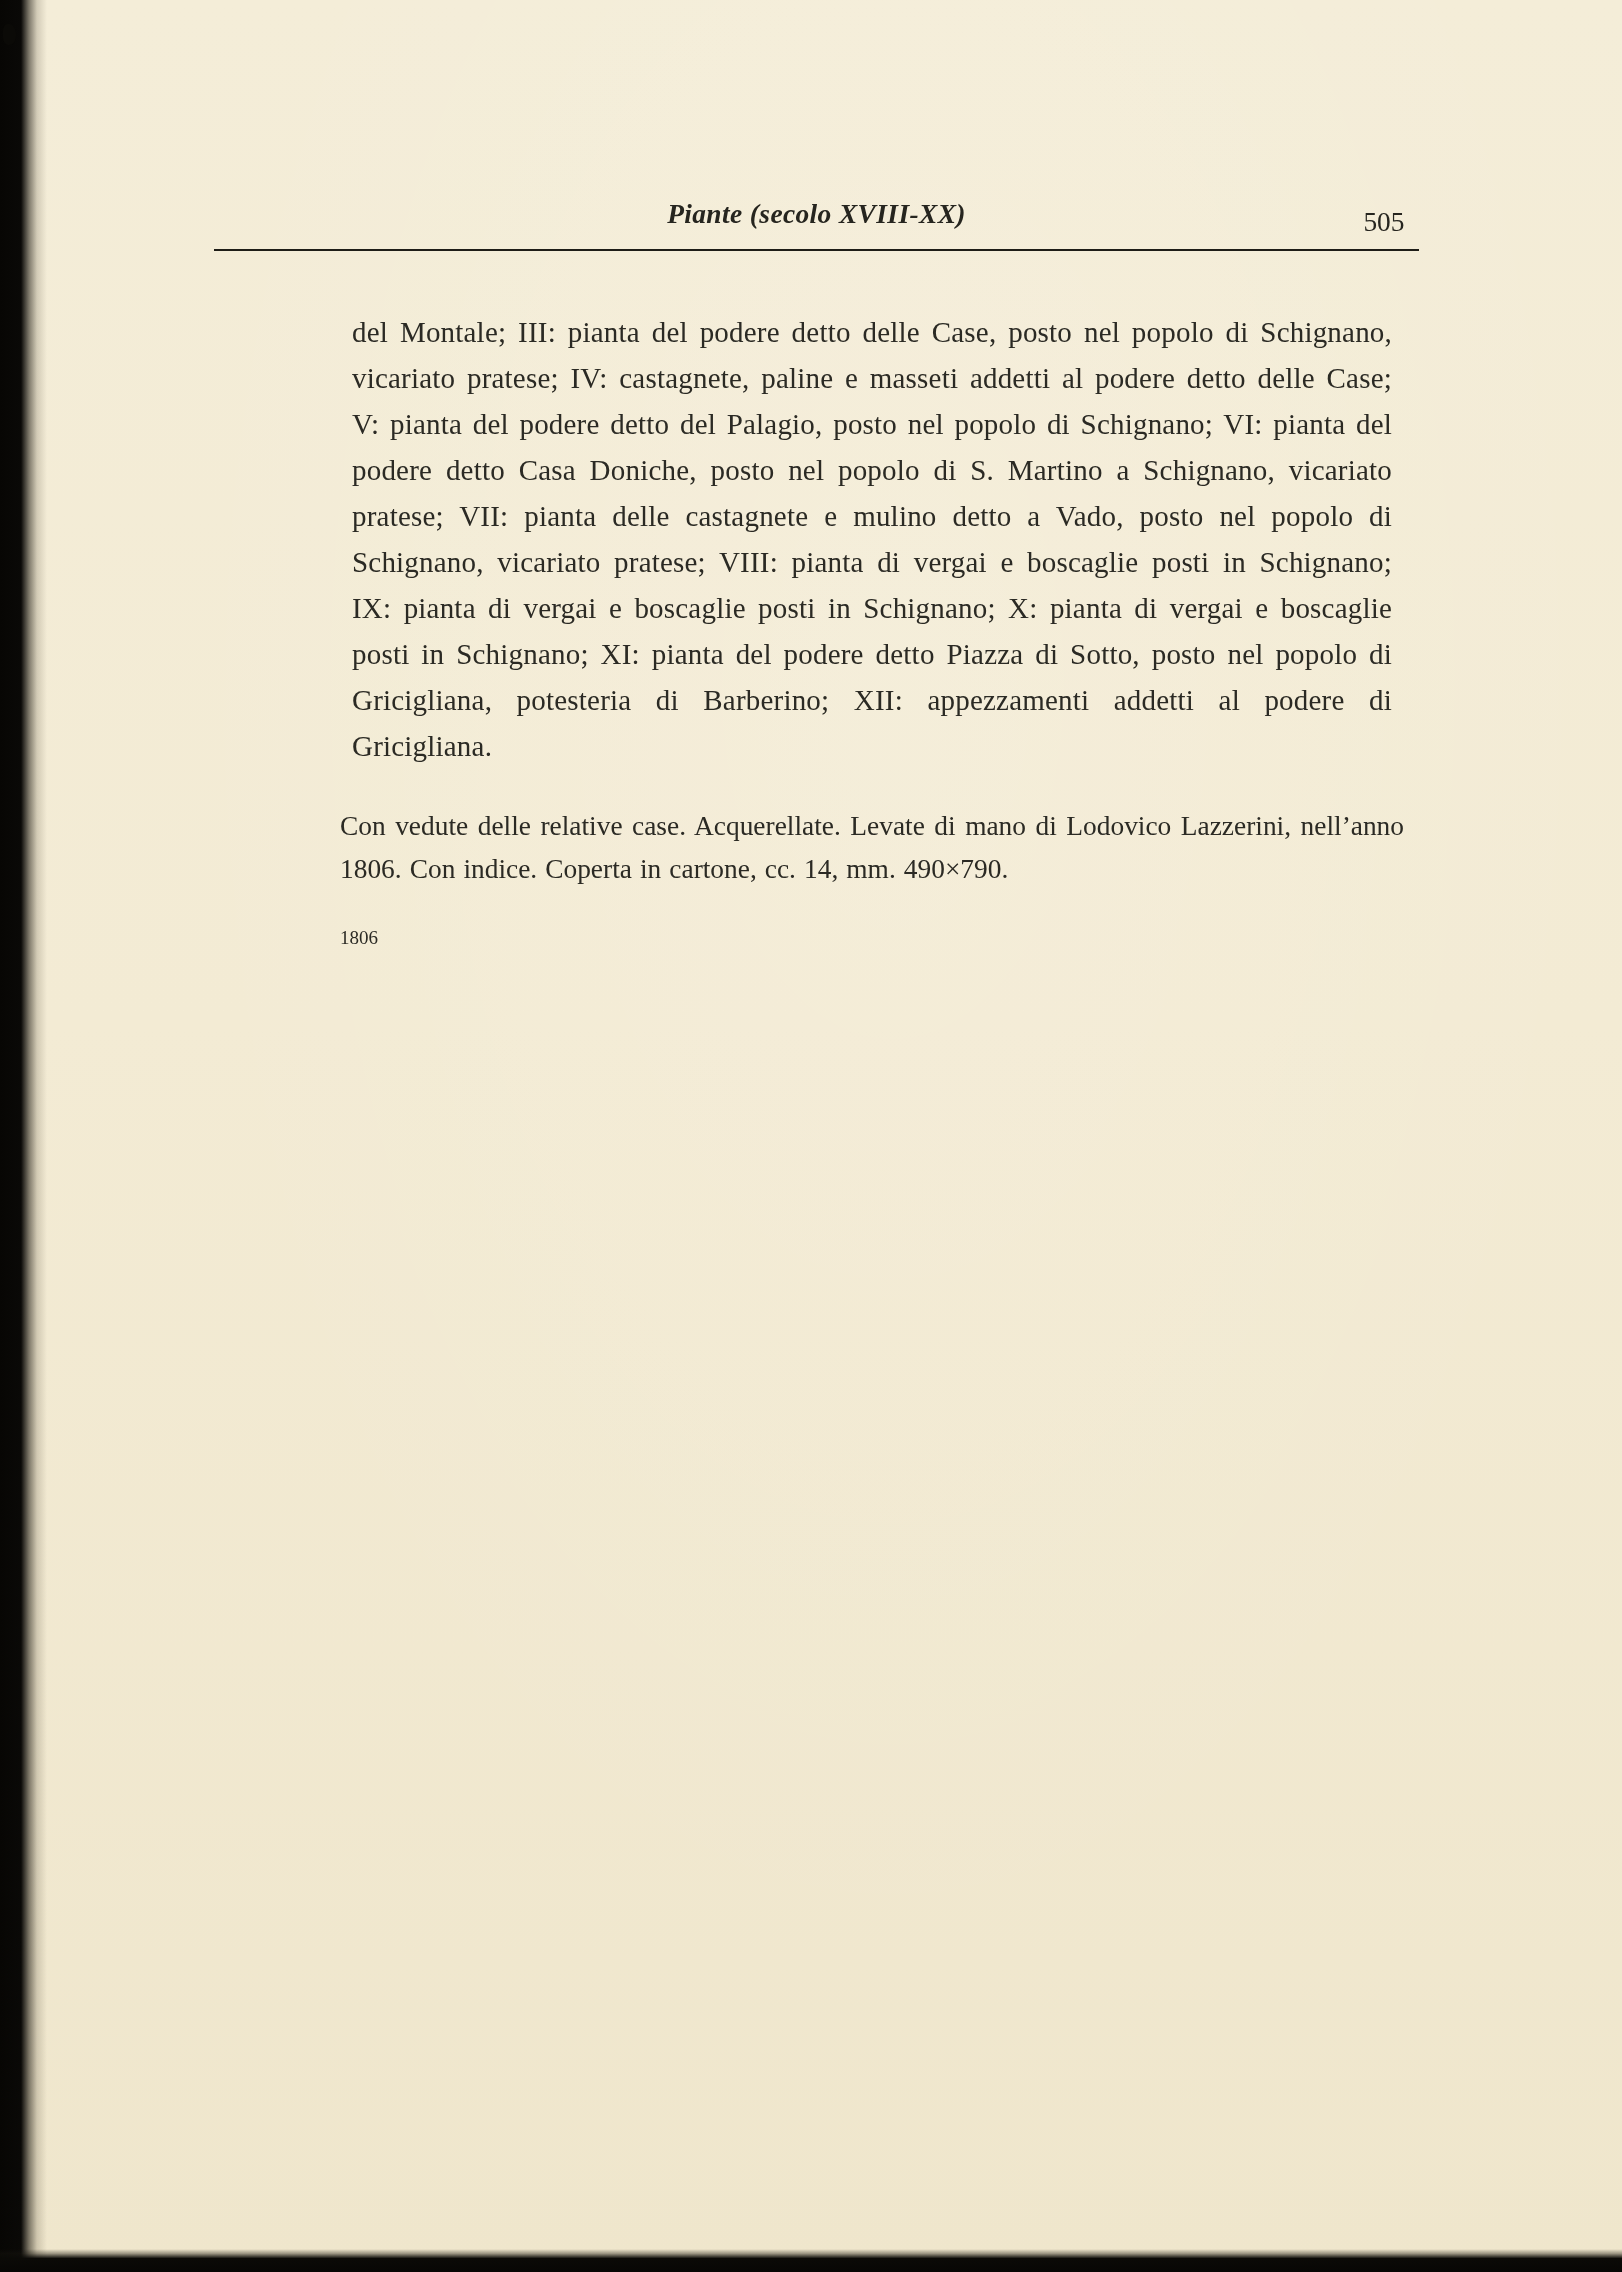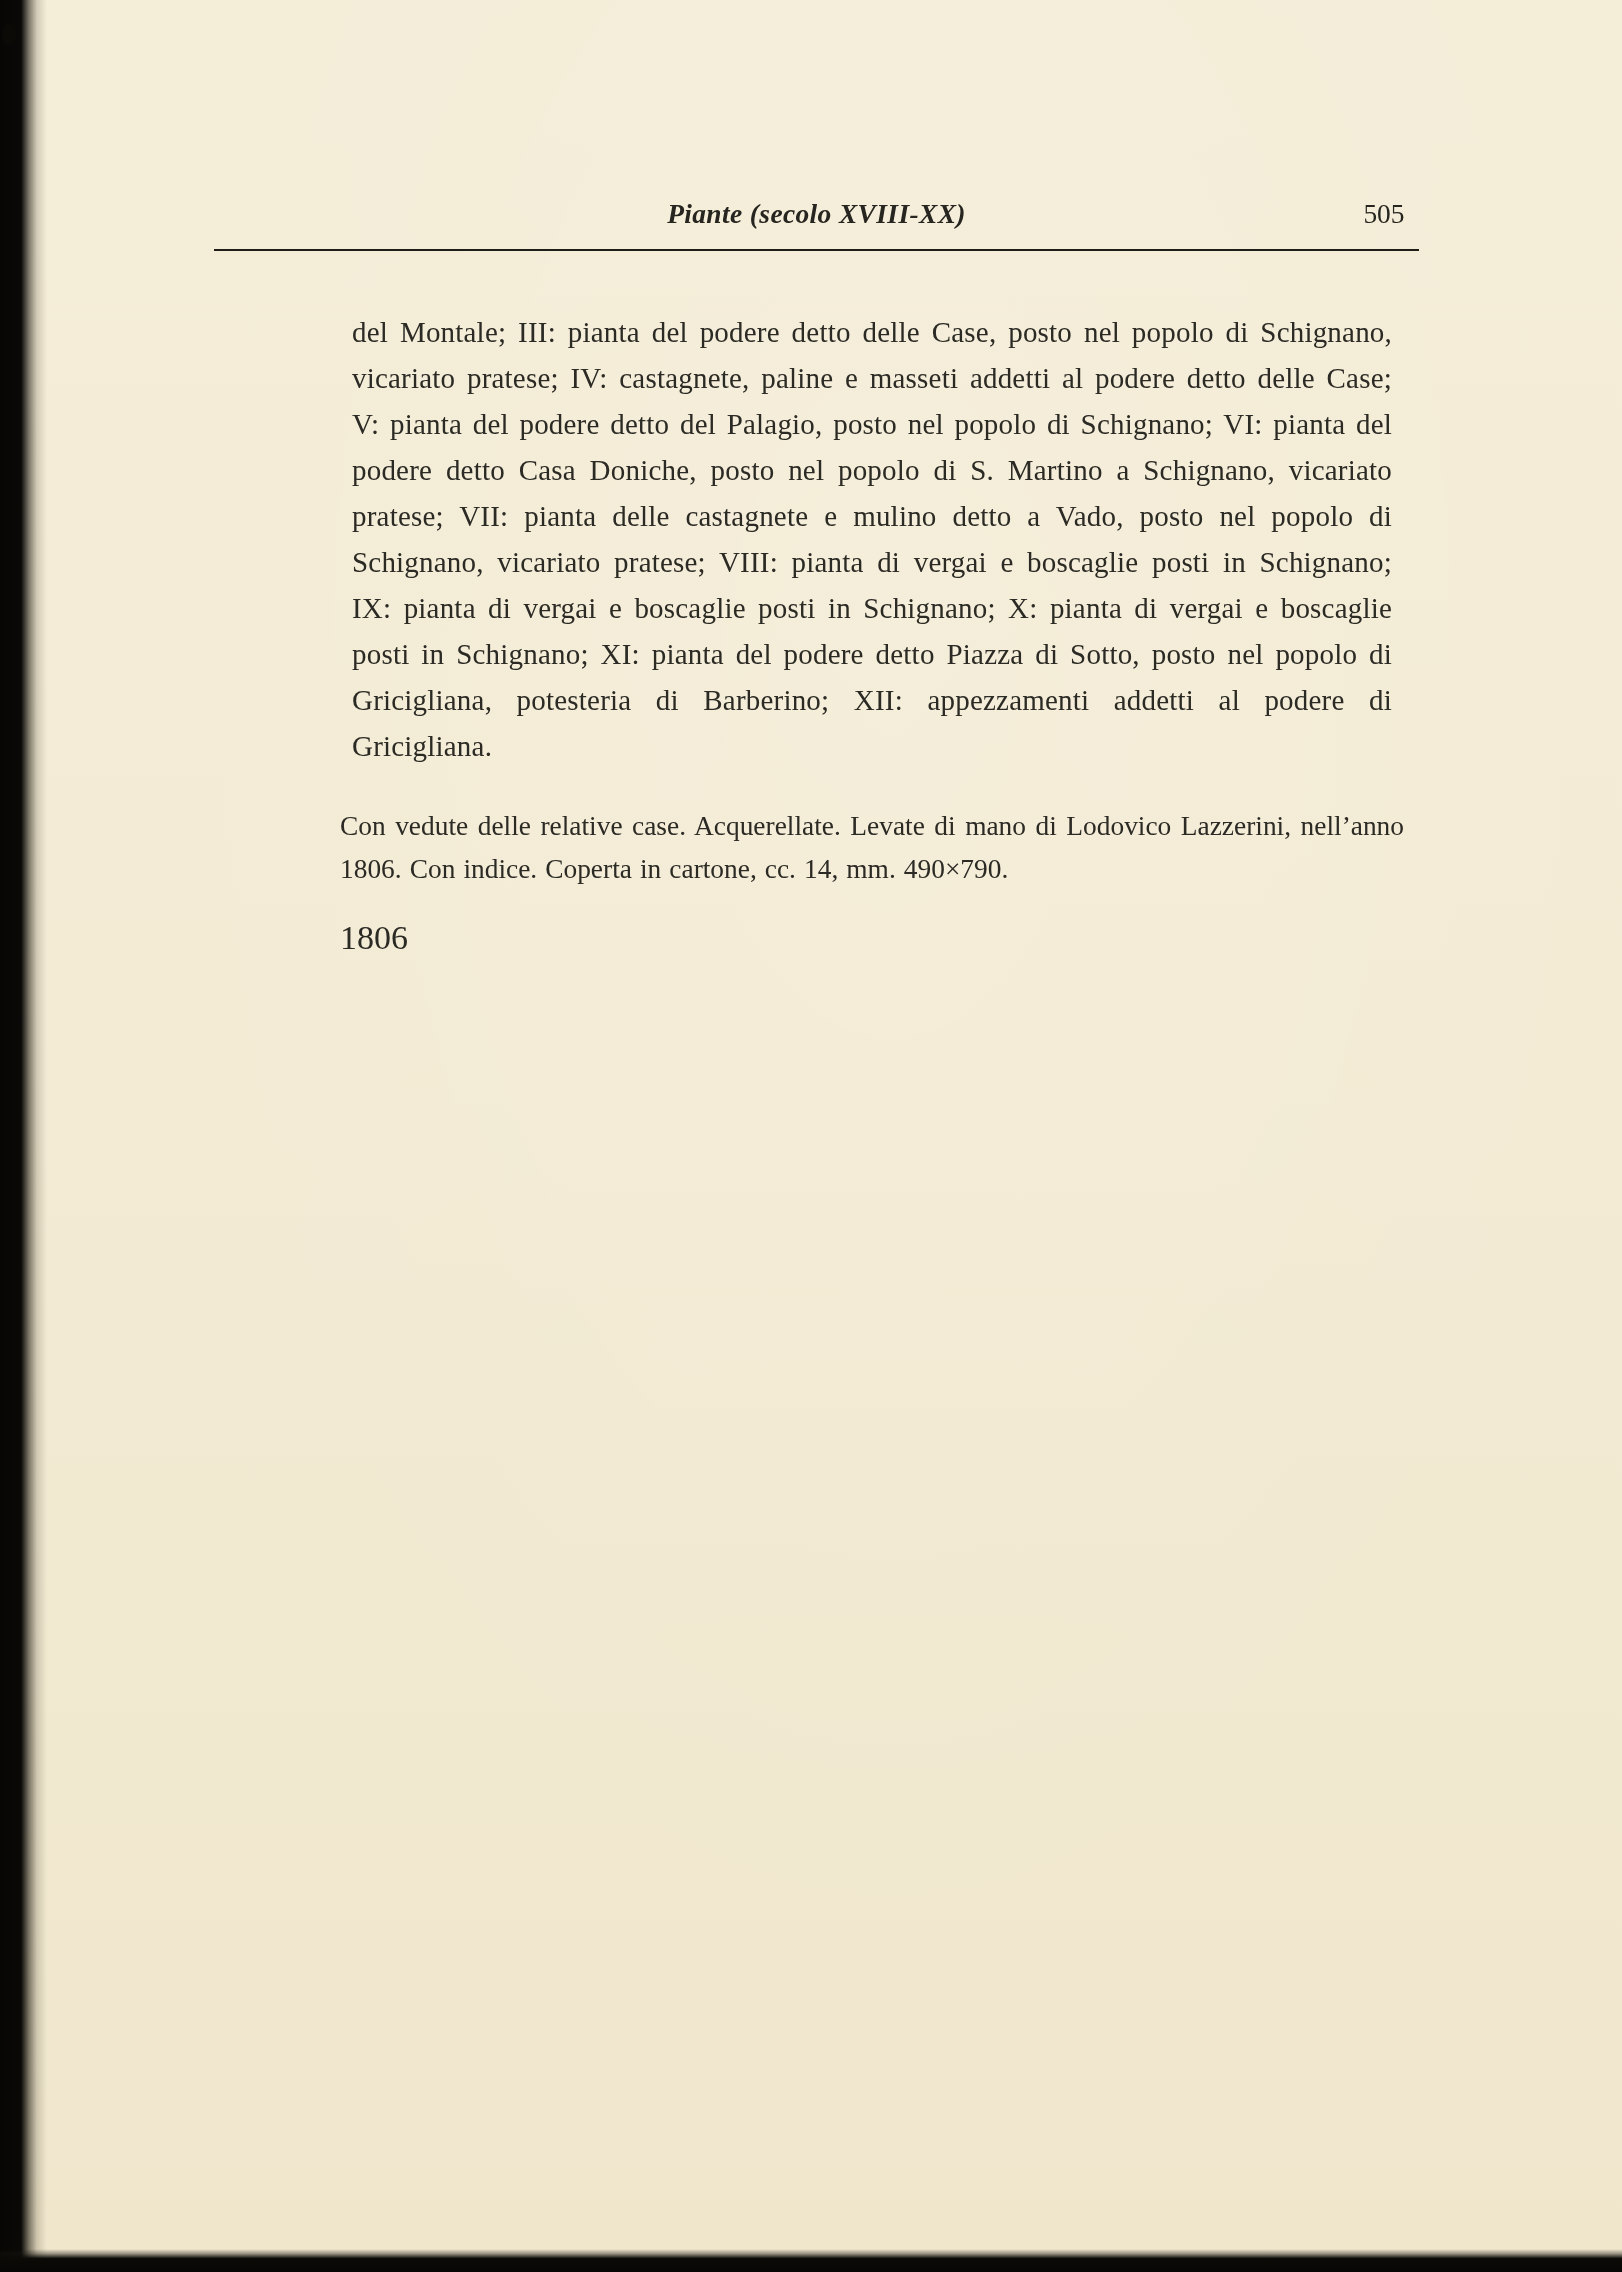--- a/index.html
+++ b/index.html
@@ -66,21 +66,21 @@
     text-align: center;
     font-style: italic;
     font-weight: 700;
     font-size: 27.4px;
     letter-spacing: 0.4px;
     color: #26251f;
   }
   .page-number {
     position: absolute;
     right: 14.5px;
-    top: 0;
+    top: 8px;
     font-size: 27.4px;
     color: #26251f;
   }
   .head-rule {
     position: absolute;
     left: 214px;
     top: 249px;
     width: 1205px;
     height: 2.4px;
     background: #1e1d17;
@@ -105,21 +105,21 @@
   .para-note {
     margin: 36px 0 0 0;
     font-size: 27.4px;
     line-height: 43px;
     text-align: justify;
     word-spacing: 1.2px;
     color: #2b2a24;
   }
   .year {
     margin: 31px 0 16px 0;
-    font-size: 34px;
+    font-size: 19px;
     line-height: 32px;
     color: #2b2a24;
   }
 </style>
 </head>
 <body>
 
 <div class="page">
 
   <div class="edge-left"></div>

